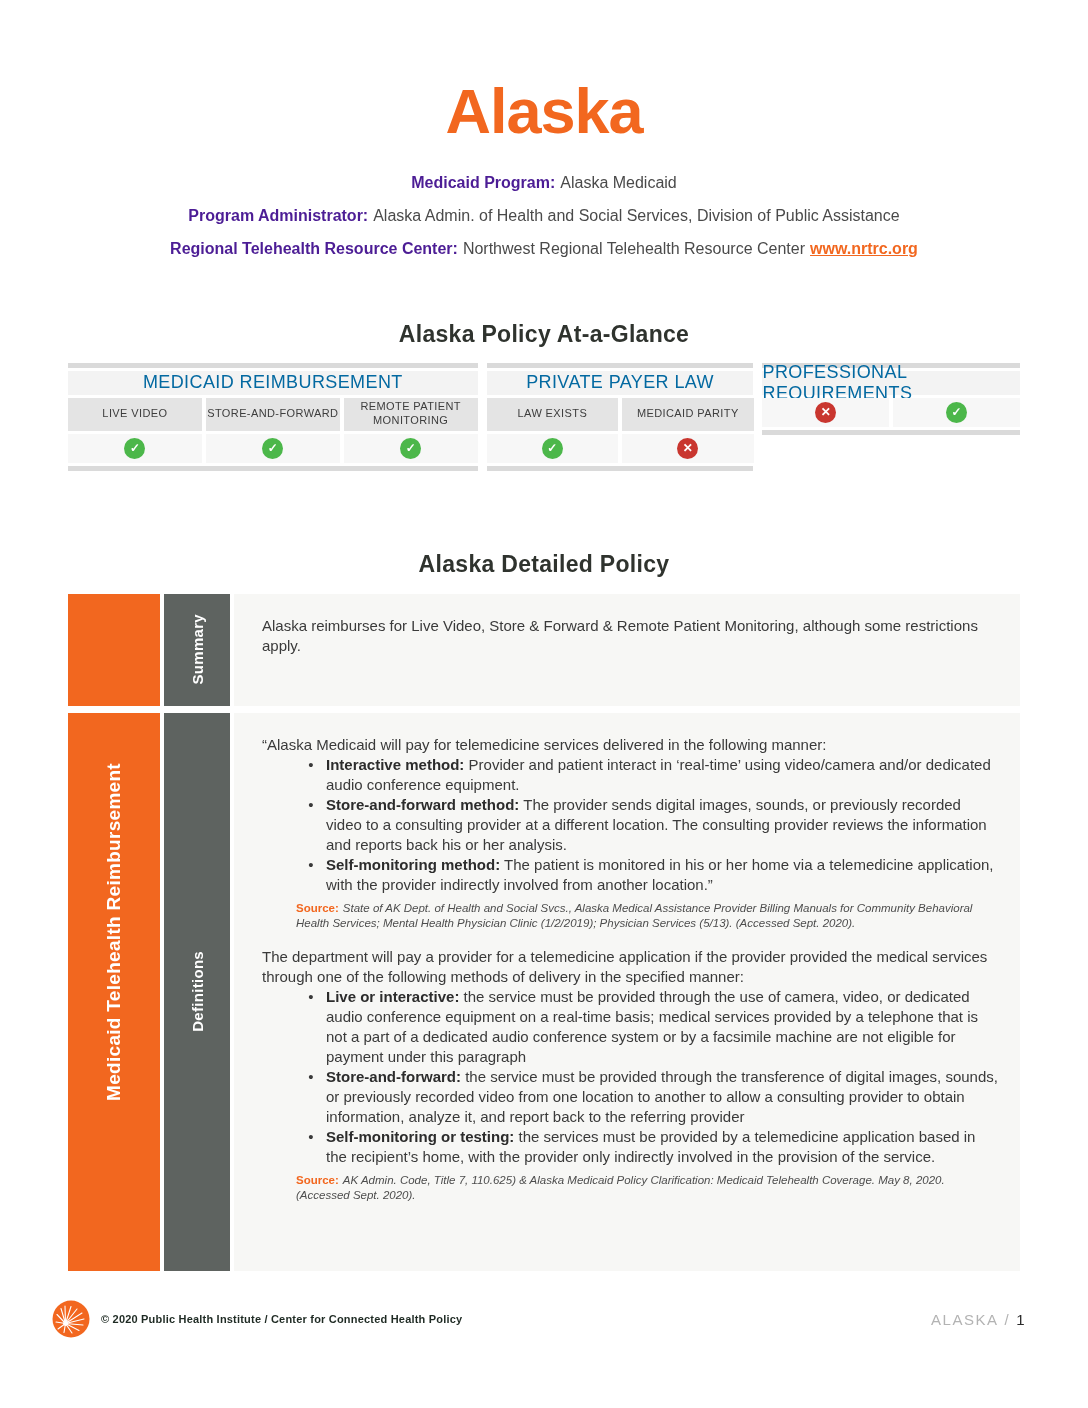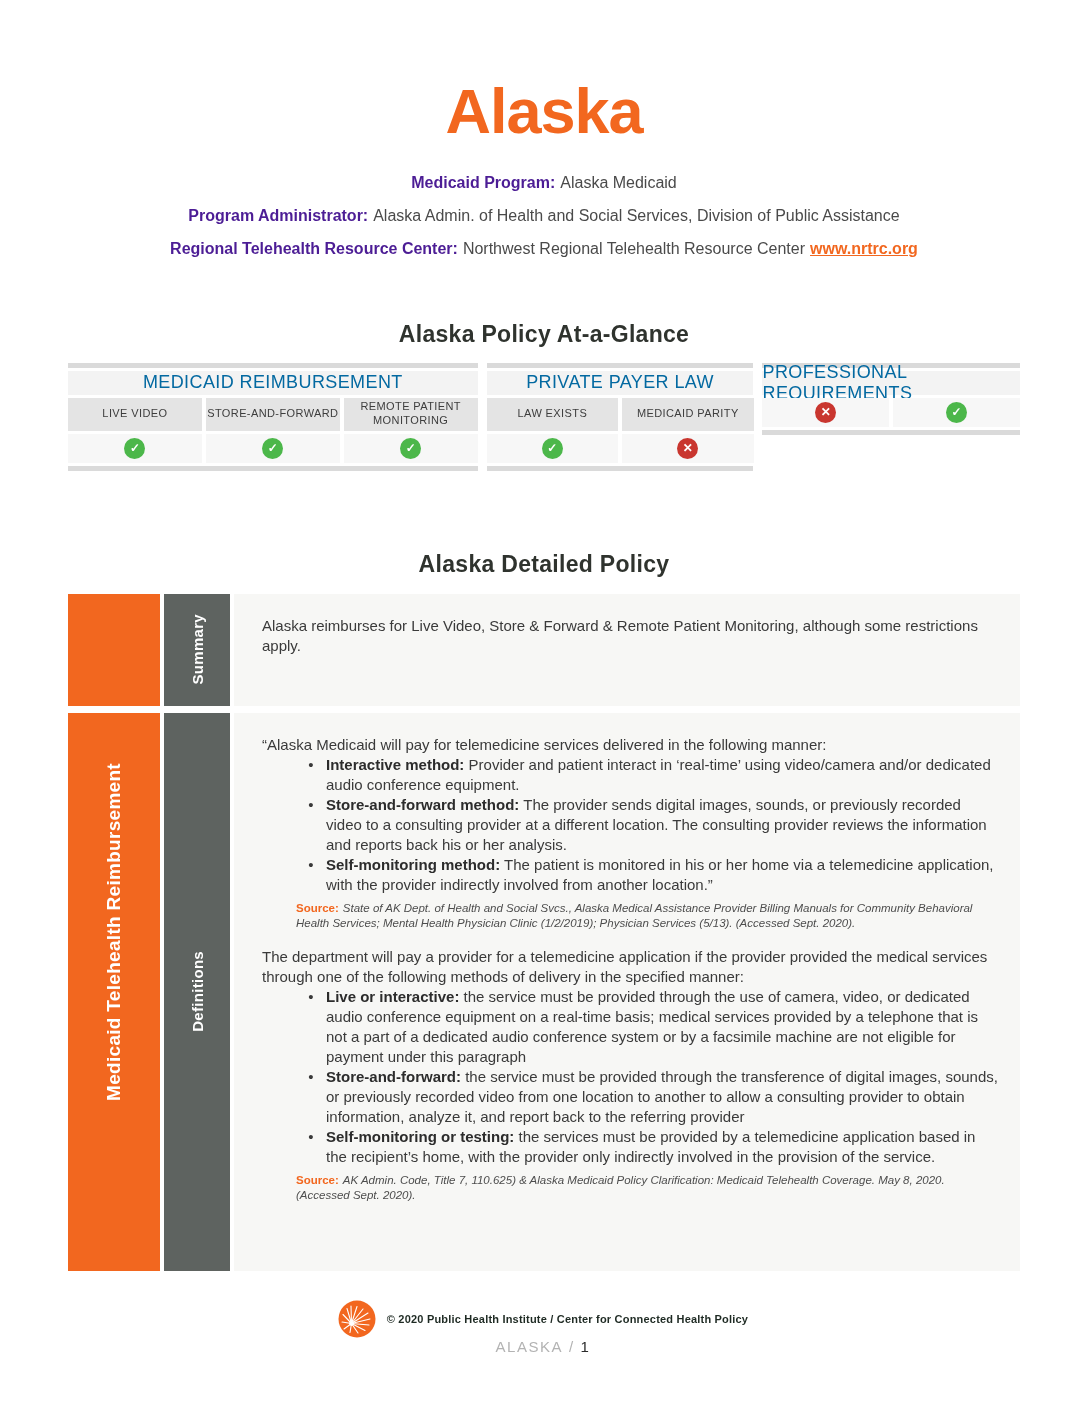--- a/index.html
+++ b/index.html
@@ -81,22 +81,22 @@
   .blist .btext{flex:1;font-size:15px;line-height:20px;color:#3a3a3a;padding-right:4px;}
   .blead{font-weight:bold;color:#2c2c2c;}
   .source{
     margin:6px 18px 0 34px;font-size:11.5px;line-height:15px;color:#4d4d4d;font-style:italic;
   }
   .source .src-lbl{color:#F2671F;font-weight:bold;font-style:normal;margin-right:4px;}
   .para2{margin-top:16px;}
 
   
   .doc-footer{
-    position:absolute;left:60px;right:62px;top:1300px;
-    display:flex;align-items:center;justify-content:space-between;flex-direction:column;
+    position:absolute;left:52px;right:62px;top:1300px;
+    display:flex;align-items:center;justify-content:space-between;
   }
   .footer-left{display:flex;align-items:center;gap:11px;}
   .logo{width:38px;height:38px;flex:none;}
   .copyright{font-size:11px;font-weight:bold;color:#1e2a23;letter-spacing:0.2px;}
   .pageref{font-size:15px;font-weight:normal;letter-spacing:1.5px;}
   .pageref .state{color:#b3b3b3;}
   .pageref .sep{color:#b3b3b3;margin:0 6px;}
   .pageref .num{color:#2b2b2b;}
 </style>
 </head>

